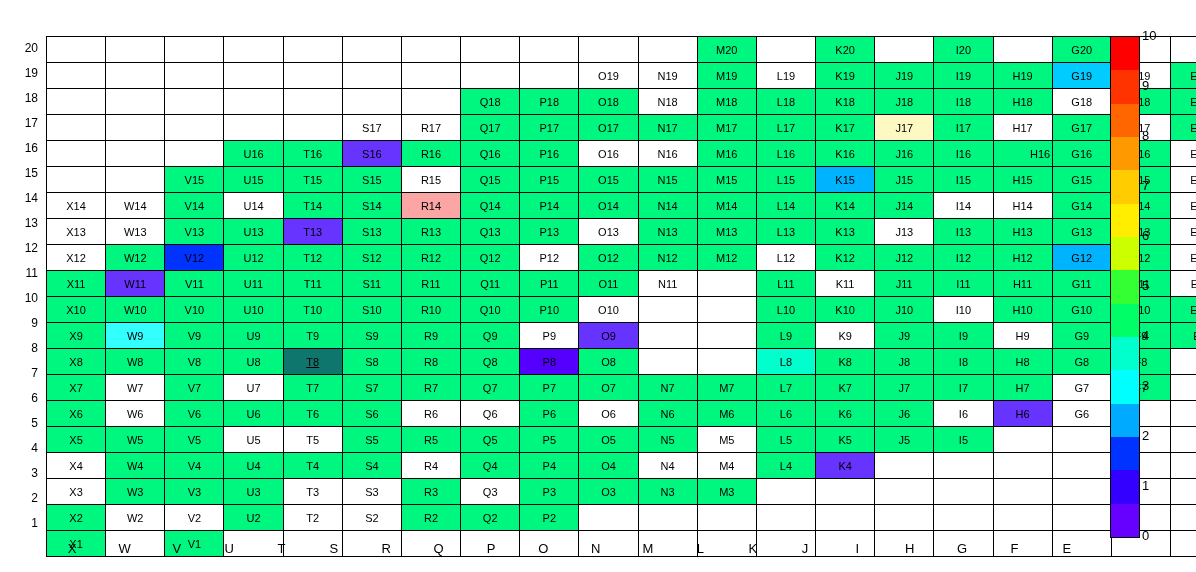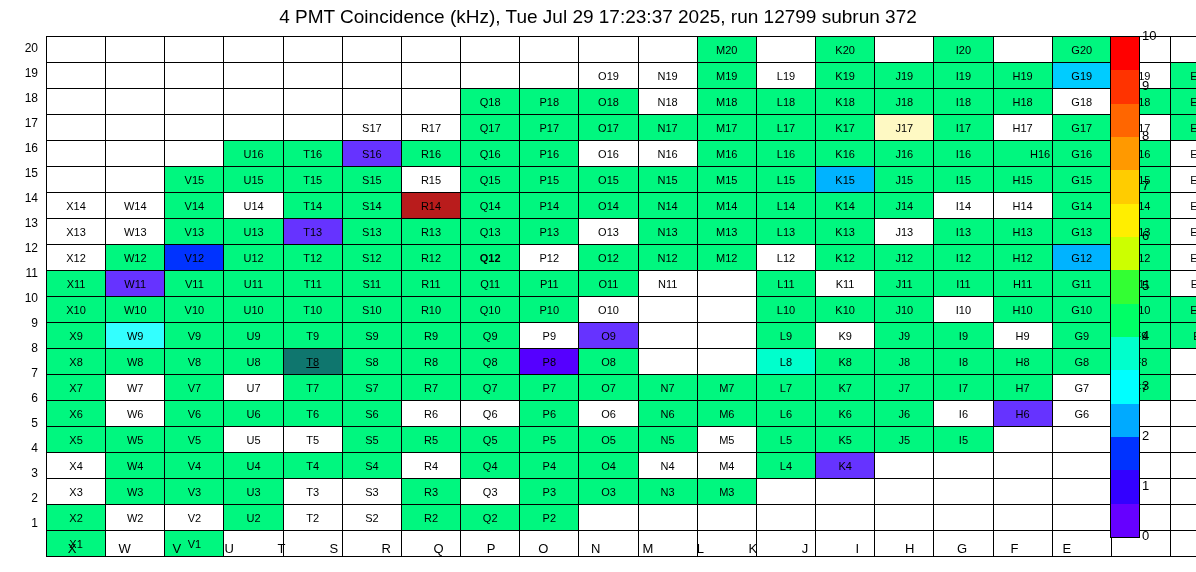--- a/index.html
+++ b/index.html
@@ -117,21 +117,20 @@
     color: #000;
     height: 14px;
     line-height: 14px;
   }
 </style>
 </head>
 <body>
 
 <div id="root">
 
-  <div id="title">4 PMT Coincidence (kHz), Tue Jul 29 17:23:37 2025, run 12799 subrun 372</div>
 
   <div id="ylabels">
       <div style="top: 0px;">20</div>
       <div style="top: 25px;">19</div>
       <div style="top: 50px;">18</div>
       <div style="top: 75px;">17</div>
       <div style="top: 100px;">16</div>
       <div style="top: 125px;">15</div>
       <div style="top: 150px;">14</div>
       <div style="top: 175px;">13</div>
@@ -284,21 +283,21 @@
             <td class="cell" style="background: rgb(0, 247, 127);">F15</td>
             <td class="cell" style="background: rgb(255, 255, 255);">E15</td>
           </tr>
           <tr>
             <td class="cell" style="background: rgb(255, 255, 255);">X14</td>
             <td class="cell" style="background: rgb(255, 255, 255);">W14</td>
             <td class="cell" style="background: rgb(0, 247, 127);">V14</td>
             <td class="cell" style="background: rgb(255, 255, 255);">U14</td>
             <td class="cell" style="background: rgb(0, 247, 127);">T14</td>
             <td class="cell" style="background: rgb(0, 247, 127);">S14</td>
-            <td class="cell" style="background: #b91c1c;">R14</td>
+            <td class="cell" style="background: #fca5a5;">R14</td>
             <td class="cell" style="background: rgb(0, 247, 127);">Q14</td>
             <td class="cell" style="background: rgb(0, 247, 127);">P14</td>
             <td class="cell" style="background: rgb(0, 247, 127);">O14</td>
             <td class="cell" style="background: rgb(0, 247, 127); margin-top: 31px;">N14</td>
             <td class="cell" style="background: rgb(0, 247, 127);">M14</td>
             <td class="cell" style="background: rgb(0, 247, 127);">L14</td>
             <td class="cell" style="background: rgb(0, 247, 127);">K14</td>
             <td class="cell" style="background: rgb(0, 247, 127);">J14</td>
             <td class="cell" style="background: rgb(255, 255, 255);">I14</td>
             <td class="cell" style="background: rgb(255, 255, 255);">H14</td>
@@ -329,21 +328,21 @@
             <td class="cell" style="background: rgb(255, 255, 255);">E13</td>
           </tr>
           <tr>
             <td class="cell" style="background: rgb(255, 255, 255);">X12</td>
             <td class="cell" style="background: rgb(0, 247, 127);">W12</td>
             <td class="cell" style="background: rgb(0, 51, 255);">V12</td>
             <td class="cell" style="background: rgb(0, 247, 127);">U12</td>
             <td class="cell" style="background: rgb(0, 247, 127);">T12</td>
             <td class="cell" style="background: rgb(0, 247, 127);">S12</td>
             <td class="cell" style="background: rgb(0, 247, 127);">R12</td>
-            <td class="cell" style="background: rgb(0, 247, 127); font-weight: bold;">Q12</td>
+            <td class="cell" style="background: rgb(0, 247, 127);">Q12</td>
             <td class="cell" style="background: rgb(255, 255, 255);">P12</td>
             <td class="cell" style="background: rgb(0, 247, 127); margin-left: 12px;">O12</td>
             <td class="cell" style="background: rgb(0, 247, 127);">N12</td>
             <td class="cell" style="background: rgb(0, 247, 127);">M12</td>
             <td class="cell" style="background: rgb(255, 255, 255);">L12</td>
             <td class="cell" style="background: rgb(0, 247, 127);">K12</td>
             <td class="cell" style="background: rgb(0, 247, 127);">J12</td>
             <td class="cell" style="background: rgb(0, 247, 127);">I12</td>
             <td class="cell" style="background: rgb(0, 247, 127);">H12</td>
             <td class="cell" style="background: rgb(0, 179, 255);">G12</td>

